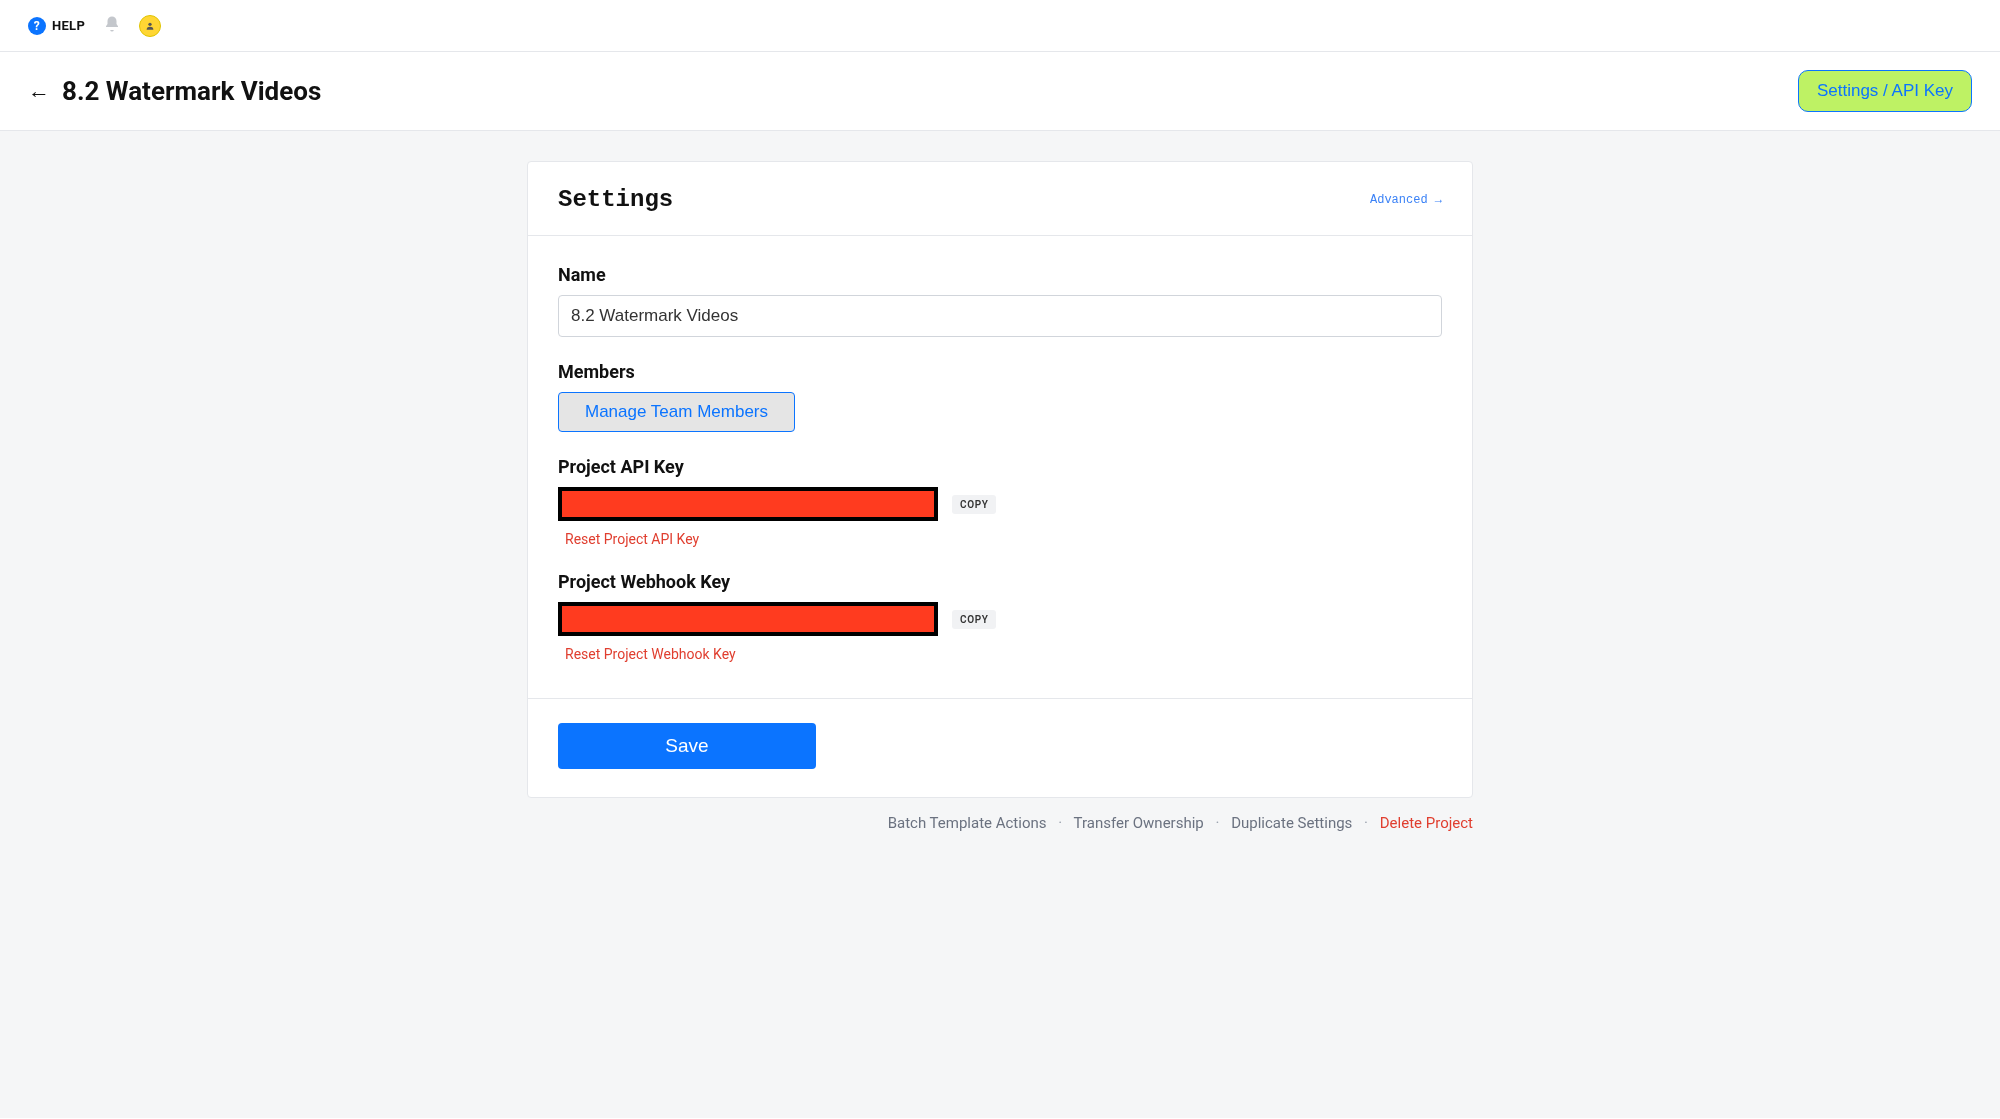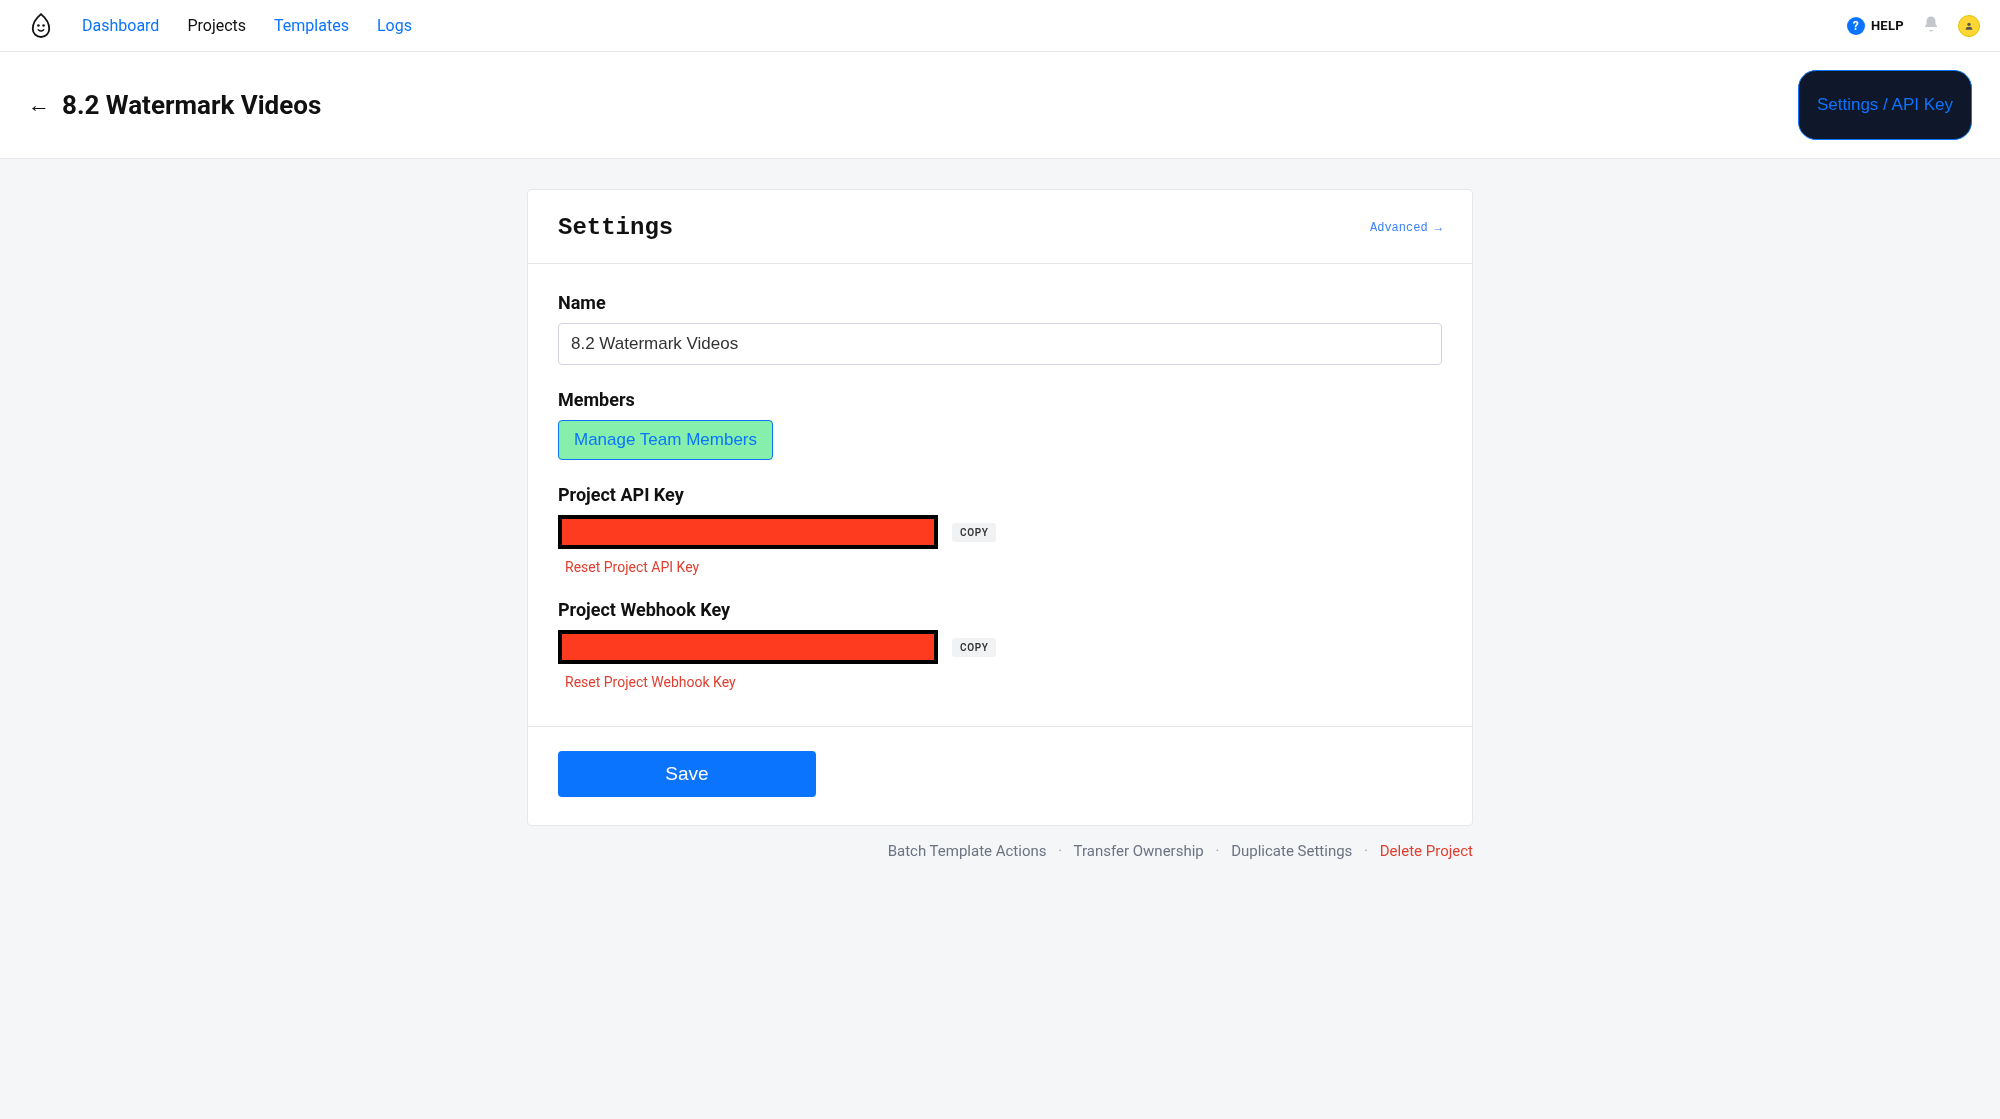--- a/index.html
+++ b/index.html
@@ -44,22 +44,22 @@
   .subheader {
     display:flex; align-items:center; justify-content:space-between;
     padding: 18px 28px;
     border-bottom: 1px solid #e5e7eb;
     background:#fff;
   }
   .subheader-left { display:flex; align-items:center; gap:12px; }
   .back-arrow { font-size:22px; cursor:pointer; font-weight:600; }
   .page-title { font-size:26px; font-weight:700; }
   .settings-btn {
-    border:1px solid #0b74ff; color:#0b74ff; background:#0f172a;
-    padding:24px 18px; border-radius:18px; font-size:17px; cursor:pointer;
+    border:1px solid #0b74ff; color:#0b74ff; background:#bef264;
+    padding:10px 18px; border-radius:10px; font-size:17px; cursor:pointer;
   }
 
   
   .main { background:#f5f6f7; min-height: calc(100vh - 132px); padding: 30px 0 40px; }
   .card {
     width: 946px; margin: 0 auto; background:#fff; border:1px solid #e5e7eb; border-radius:4px;
   }
   .card-header {
     display:flex; align-items:center; justify-content:space-between;
     padding: 24px 30px 22px;
@@ -69,22 +69,22 @@
   .card-title { font-size:24px; font-weight:700; }
   .advanced-link { color:#3b82f6; font-size:12px; cursor:pointer; display:flex; align-items:center; gap:6px;}
   .card-body { padding: 28px 30px 30px; }
   .field-label { font-size:18px; font-weight:700; margin-bottom:10px; }
   .text-input {
     width:100%; border:1px solid #d1d5db; border-radius:4px; padding:10px 12px;
     font-size:17px; color:#333;
   }
   .section { margin-bottom: 24px; }
   .outline-btn {
-    border:1px solid #0b74ff; color:#0b74ff; background:#86efac;
-    padding:9px 15px; border-radius:4px; font-size:17px; cursor:pointer;
+    border:1px solid #0b74ff; color:#0b74ff; background:#e5e5e5;
+    padding:9px 26px; border-radius:4px; font-size:17px; cursor:pointer;
   }
   .key-row { display:flex; align-items:center; gap:14px; }
   .key-box {
     width:380px; height:34px; background:#ff3b1f; border:4px solid #000;
   }
   .copy-pill {
     font-size:10px; letter-spacing:0.6px; font-weight:600; color:#333;
     background:#f1f2f4; padding:4px 8px; border-radius:3px; cursor:pointer;text-align:right;
   }
   .reset-link { color:#e03e2f; font-size:14px; margin-top:10px; cursor:pointer; display:inline-block;margin-left:7px;}
@@ -101,36 +101,20 @@
     width:946px; margin: 16px auto 0; text-align:right; font-size:15px; color:#6b7280;
   }
   .footer-actions .fa { cursor:pointer; }
   .footer-actions .dot { margin:0 8px; color:#9ca3af;}
   .footer-actions .danger { color:#e03e2f; }
 </style>
 </head>
 <body>
 
 <div class="topnav">
-  <div class="topnav-left">
-    <div class="logo">
-      <svg viewBox="0 0 24 28" width="22" height="26">
-        <path d="M12 1 C6 6 3 12 3 17 a9 9 0 0 0 18 0 C21 12 18 6 12 1 Z" fill="none" stroke="#111" stroke-width="2"></path>
-        <circle cx="9.2" cy="13.5" r="1.4" fill="#111"></circle>
-        <circle cx="14.8" cy="13.5" r="1.4" fill="#111"></circle>
-        <path d="M9 18 q3 3 6 0" fill="none" stroke="#111" stroke-width="1.6" stroke-linecap="round"></path>
-      </svg>
-    </div>
-    <div class="nav-links">
-      <span class="nav-link">Dashboard</span>
-      <span class="nav-link active">Projects</span>
-      <span class="nav-link">Templates</span>
-      <span class="nav-link">Logs</span>
-    </div>
-  </div>
   <div class="topnav-right">
     <div class="help">
       <span class="help-icon">?</span>
       <span>HELP</span>
     </div>
     <span class="bell">
       <svg width="18" height="18" viewBox="0 0 24 24" fill="currentColor">
           <path d="M12 2a6 6 0 0 0-6 6v4l-2 3v1h16v-1l-2-3V8a6 6 0 0 0-6-6zm0 20a2.5 2.5 0 0 0 2.45-2h-4.9A2.5 2.5 0 0 0 12 22z"></path>
         </svg>
     </span>

